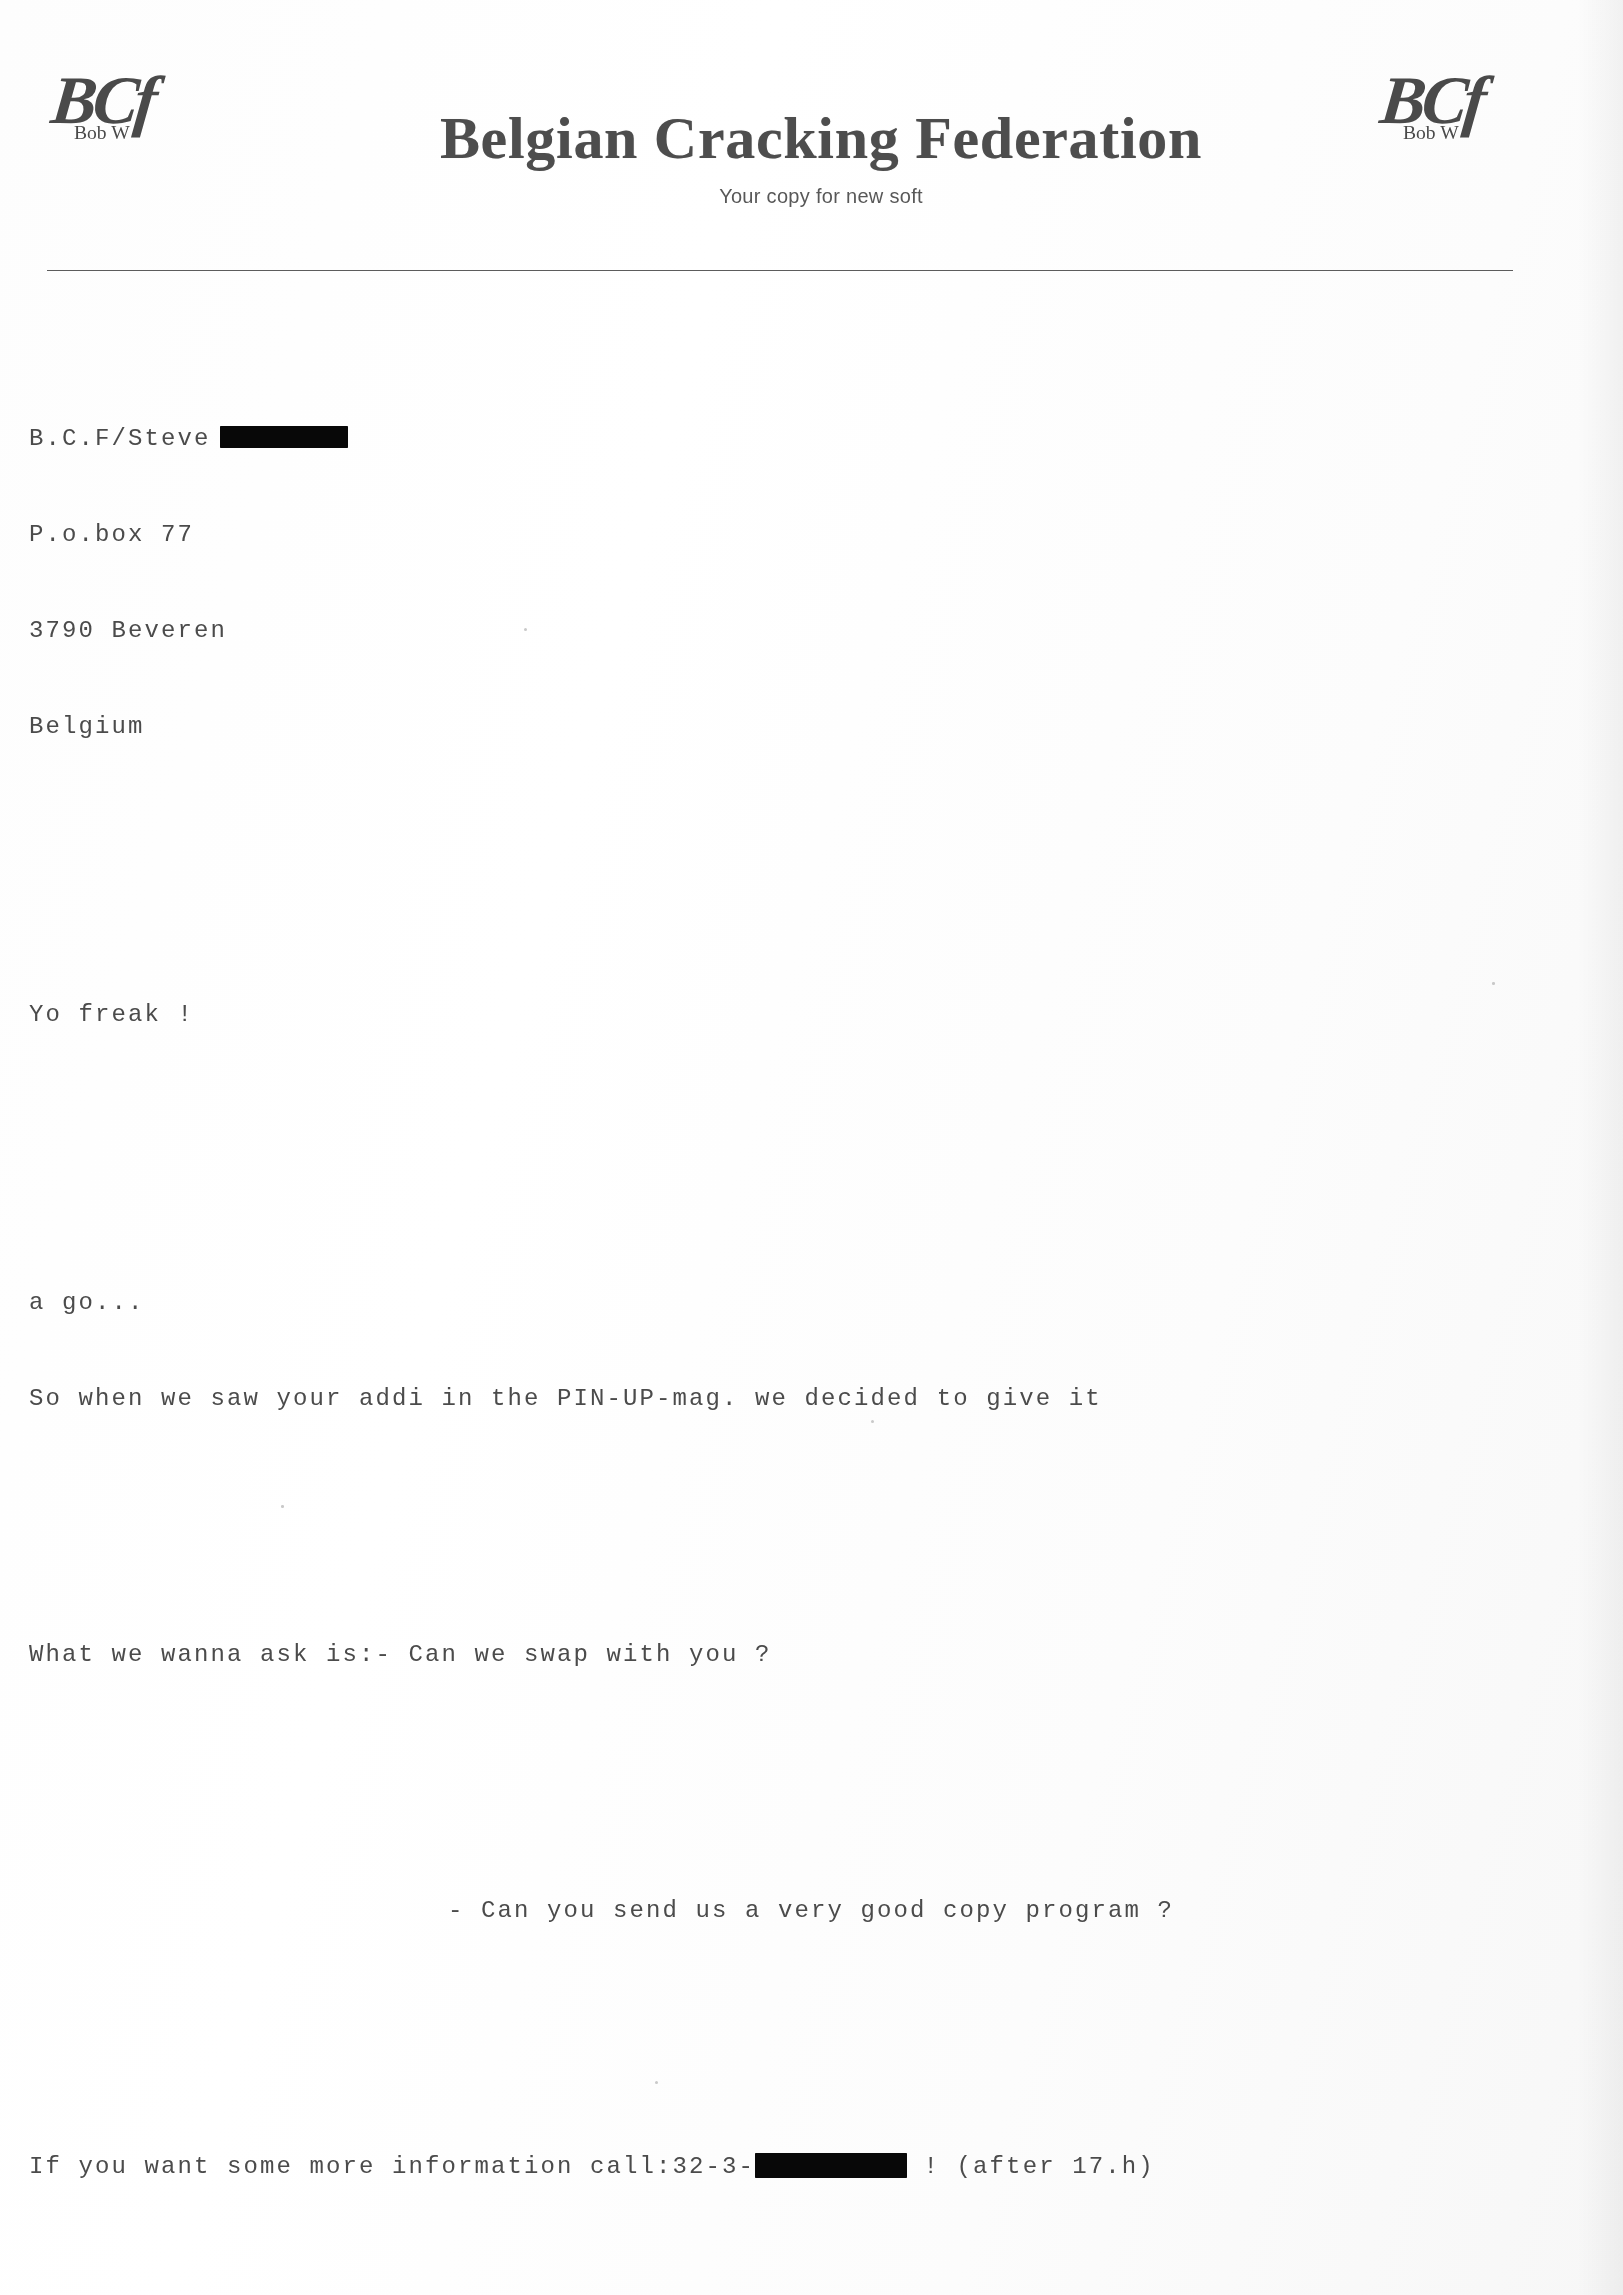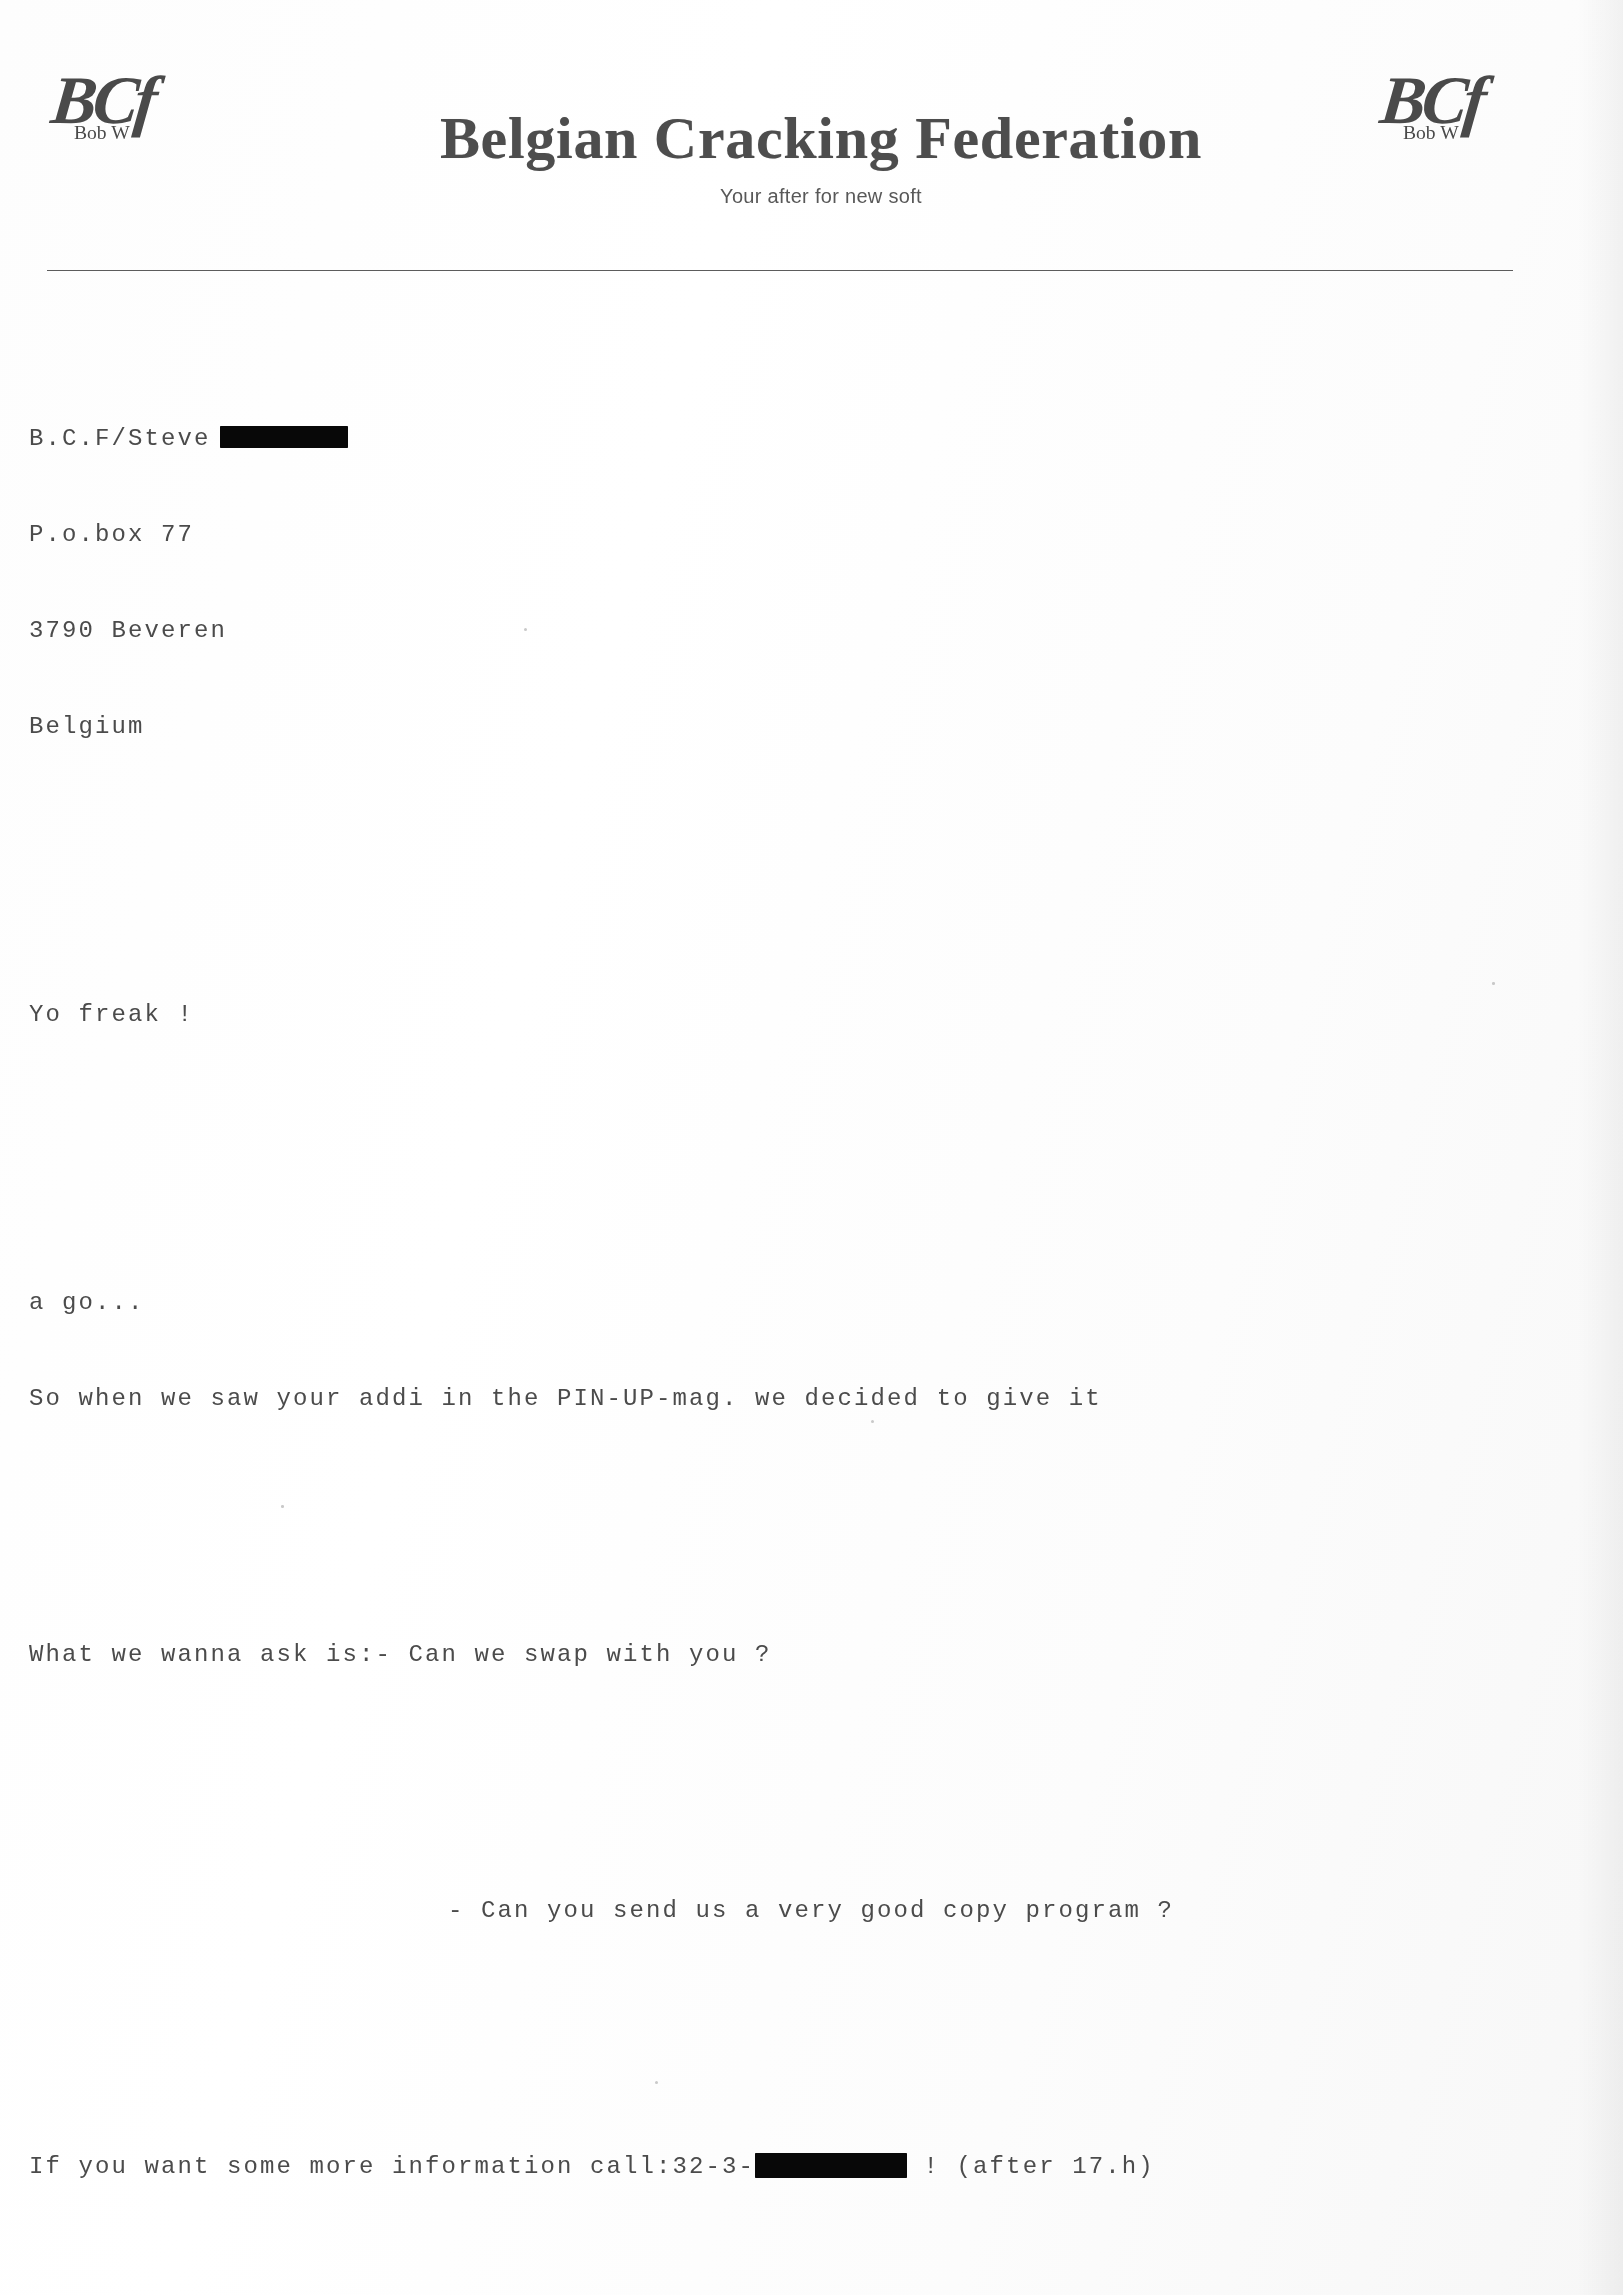--- a/index.html
+++ b/index.html
@@ -144,21 +144,21 @@
 
 <div class="letterhead">
 
   <div class="logo logo-left">
     <span class="mark">BCf</span>
     <span class="sub">Bob W</span>
   </div>
 
   <div class="title-block">
     <div class="doc-title">Belgian Cracking Federation</div>
-    <div class="doc-subtitle">Your after for new soft</div>
+    <div class="doc-subtitle">Your copy for new soft</div>
   </div>
 
   <div class="logo logo-right">
     <span class="mark">BCf</span>
     <span class="sub">Bob W</span>
   </div>
 
 </div>
 
 <div class="rule"></div>

